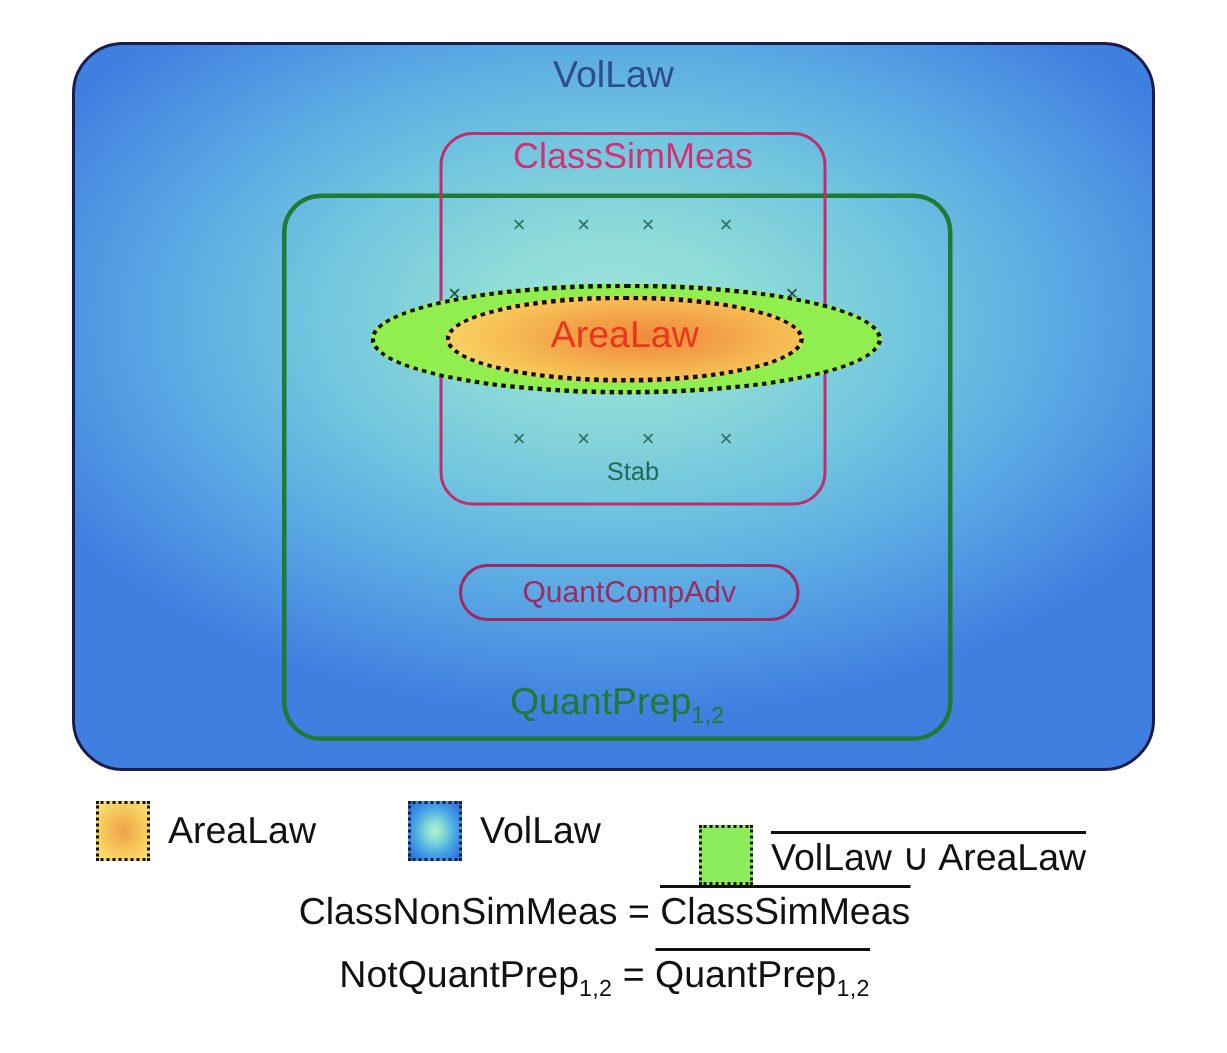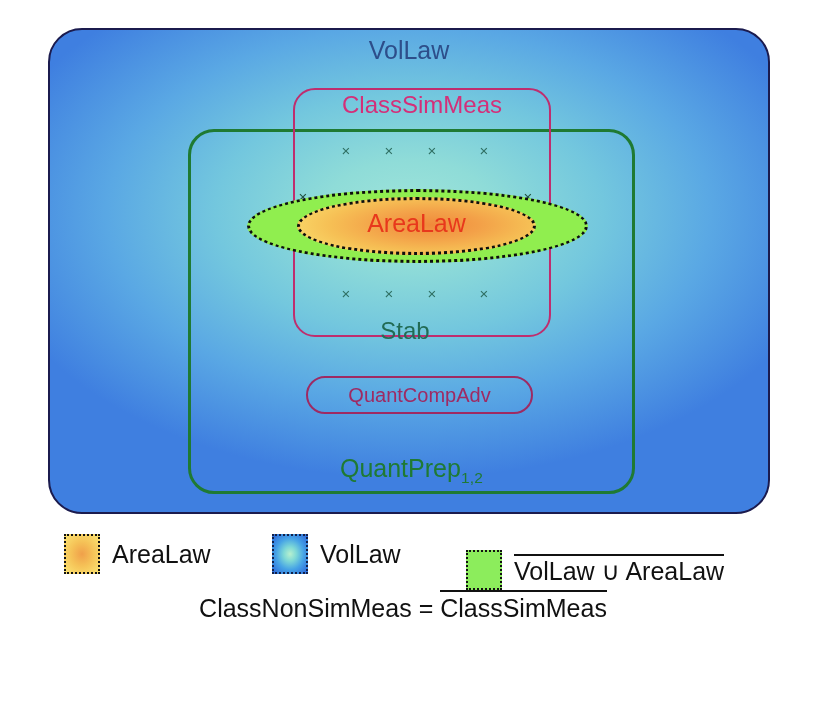--- a/index.html
+++ b/index.html
@@ -126,25 +126,24 @@
     color: #d42f79;
     font-size: 24px;
   }
   .lbl-arealaw {
     left: 297px; top: 211px; width: 239px;
     text-align: center;
     color: #e8381c;
     font-size: 25px;
   }
   .lbl-stab {
-    left: 276px; top: 306px; width: 258px;
+    left: 293px; top: 306px; width: 258px;
     text-align: center;
     color: #226b54;
-    font-size: 24px;
-    margin-top: 13px;
+    font-size: 17px;
   }
   .lbl-quantprep {
     left: 188px; top: 456px; width: 447px;
     text-align: center;
     color: #1f7a33;
     font-size: 25px;
   }
   .sub {
     font-size: 0.62em;
     vertical-align: sub;
@@ -298,16 +297,21 @@
   </div>
 
   <div class="equations">
 
     <div class="eq">
       <span>ClassNonSimMeas</span>
       <span>=</span>
       <span class="ol">ClassSimMeas</span>
     </div>
 
+    <div class="eq">
+      <span>NotQuantPrep</span><span class="sub">1,2</span>
+      <span>=</span>
+      <span class="ol"><span>QuantPrep</span><span class="sub">1,2</span></span>
+    </div>
 
   </div>
 
 </div>
 
 </body></html>

